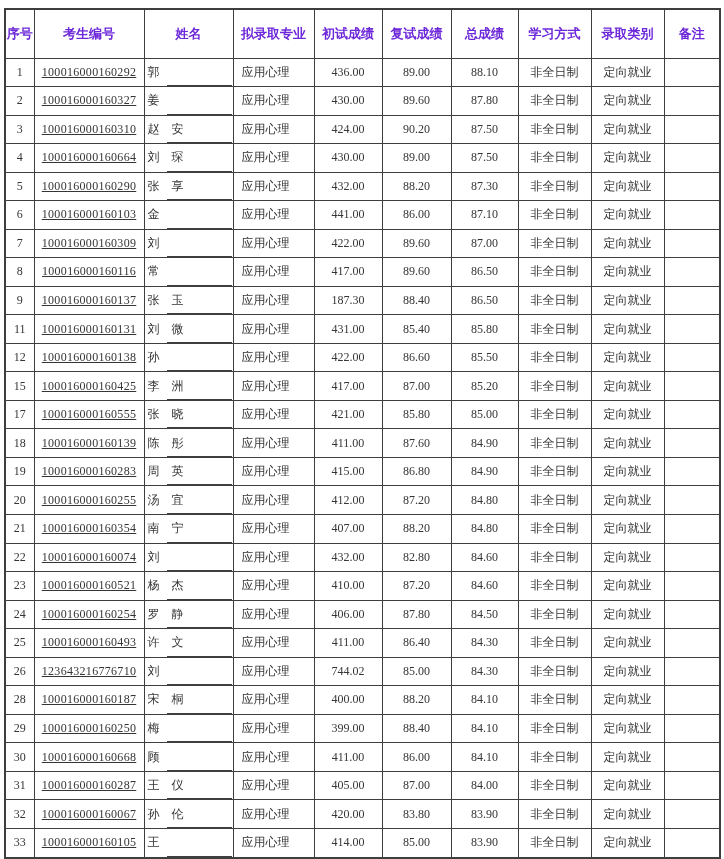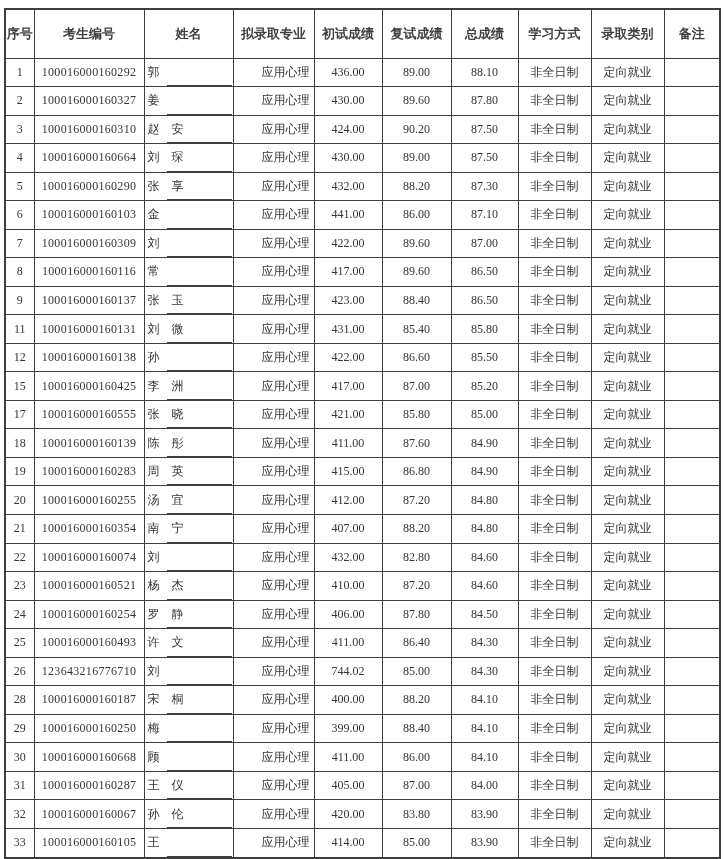--- a/index.html
+++ b/index.html
@@ -15,34 +15,34 @@
     border:2px solid #3e3e3e;
   }
   th,td{
     border:1px solid #3e3e3e;
     padding:0;margin:0;
     font-size:12px;color:#353535;
     text-align:center;vertical-align:middle;
     white-space:pre;overflow:hidden;
   }
   thead th{
-    font-weight:bold;font-size:13px;color:#404040;
+    font-weight:bold;font-size:13px;color:#6d28d9;
     white-space:normal;line-height:17px;
   }
   thead tr{height:49px;}
   td.name-cell{
     text-align:left;padding-left:3px;position:relative;
   }
   
   td.name-cell::after{
     content:"";position:absolute;left:22px;right:1px;bottom:-1px;
     height:2px;background:#3e3e3e;
   }
-  td.major-cell{text-align:center;padding-left:24px;}
-  td.id-cell{letter-spacing:0.3px;}
+  td.major-cell{text-align:left;padding-left:8px;}
+  td.id-cell{letter-spacing:0.3px;text-decoration:underline;}
 </style>
 </head>
 <body>
 
 <div class="sheet">
   <table>
     <colgroup>
       <col style="width:29px">
         <col style="width:110px">
         <col style="width:89px">
@@ -171,21 +171,21 @@
     <td>非全日制</td>
     <td>定向就业</td>
     <td></td>
   </tr>
 
   <tr>
     <td>9</td>
     <td class="id-cell">100016000160137</td>
     <td class="name-cell">张　玉</td>
     <td class="major-cell">应用心理</td>
-    <td>423.00</td>
+    <td>187.30</td>
     <td>88.40</td>
     <td>86.50</td>
     <td>非全日制</td>
     <td>定向就业</td>
     <td></td>
   </tr>
 
 
   <tr>
     <td>11</td>

